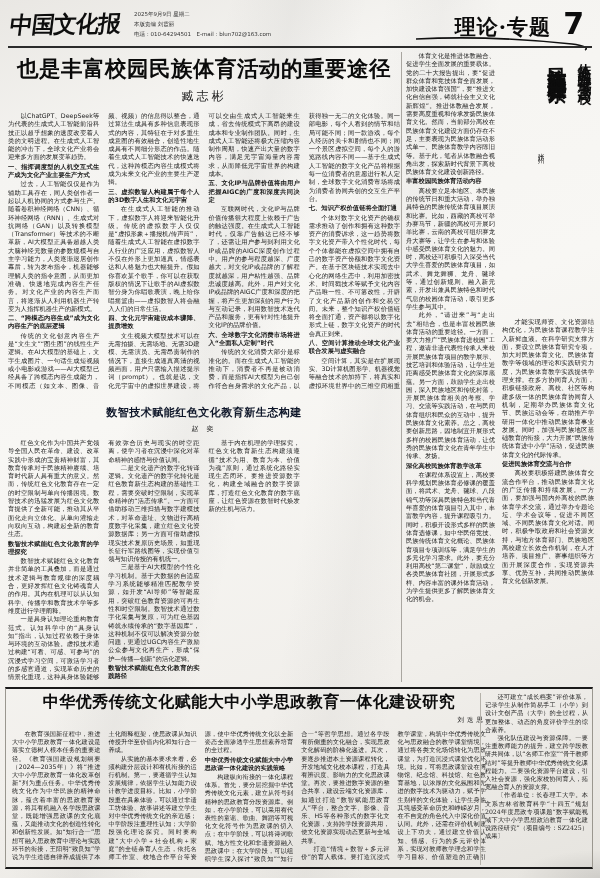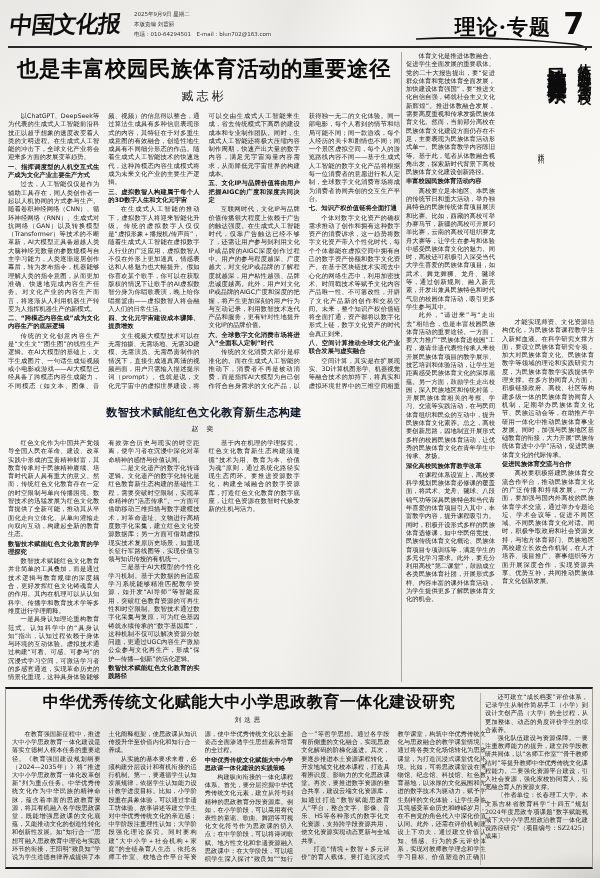--- a/index.html
+++ b/index.html
@@ -45,21 +45,21 @@
   .title-block{position:absolute;right:0;top:2px;width:94px;height:264px;writing-mode:vertical-rl;}
   .kicker{display:block;font-family:"DejaVu Serif",serif;font-weight:bold;font-size:13.5px;letter-spacing:3.5px;margin-left:5px;color:#0d0d0d;}
   .vtitle{display:block;font-family:"DejaVu Serif",serif;font-weight:bold;font-size:19px;letter-spacing:1.5px;color:#0d0d0d;}
   .vauthor{display:block;font-size:6.5px;letter-spacing:2px;padding-top:96px;margin-left:4px;color:#222;}
   .sports-c2{position:absolute;left:96px;top:268px;width:92px;height:362px;font-size:6.3px;line-height:8.3px;}
   
   .bottom-box{position:absolute;left:5px;top:687px;width:588px;height:182px;box-sizing:border-box;
     border-top:2px solid #1a1a1a;border-bottom:2px solid #1a1a1a;border-left:1px solid #9a978f;border-right:1px solid #9a978f;}
   .bb-main{position:absolute;left:6px;top:3px;width:474px;}
   .bb-title{text-align:center;font-weight:900;font-size:16px;letter-spacing:.5px;color:#0b0b0b;}
-  .bb-author{text-align:center;font-size:6.5px;letter-spacing:3px;margin-top:3px;color:#222;}
+  .bb-author{text-align:right;font-size:6.5px;letter-spacing:3px;margin-top:3px;color:#222;}
   .bb-body{margin-top:5px;height:137px;columns:5;column-gap:8px;font-size:6.2px;line-height:8.2px;}
   .bb-divider{position:absolute;right:111px;top:4px;width:1px;height:172px;background:#b5b2aa;}
   .bb-side{position:absolute;right:4px;top:4px;width:103px;height:172px;font-size:6.2px;line-height:8.2px;}
 </style>
 </head>
 <body>
 
 <div class="streaks"></div>
 
 <div class="header">

